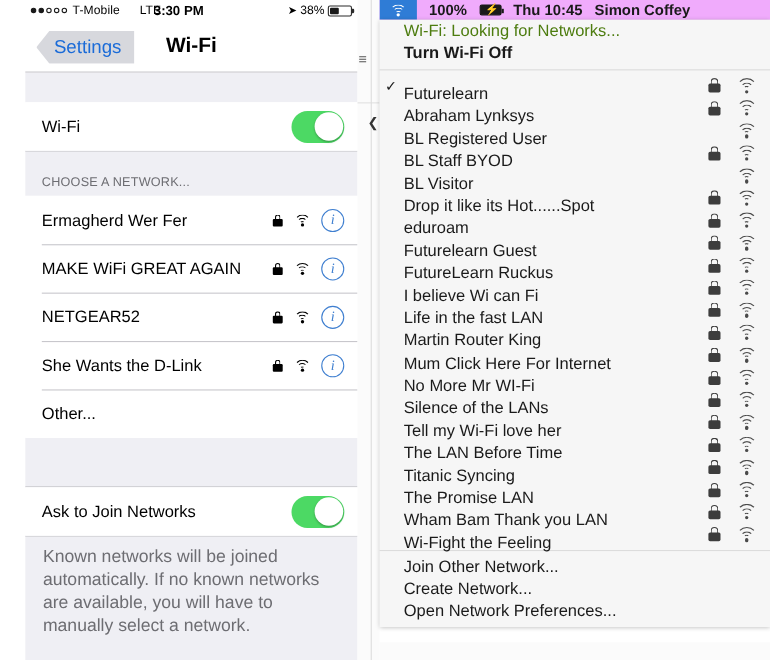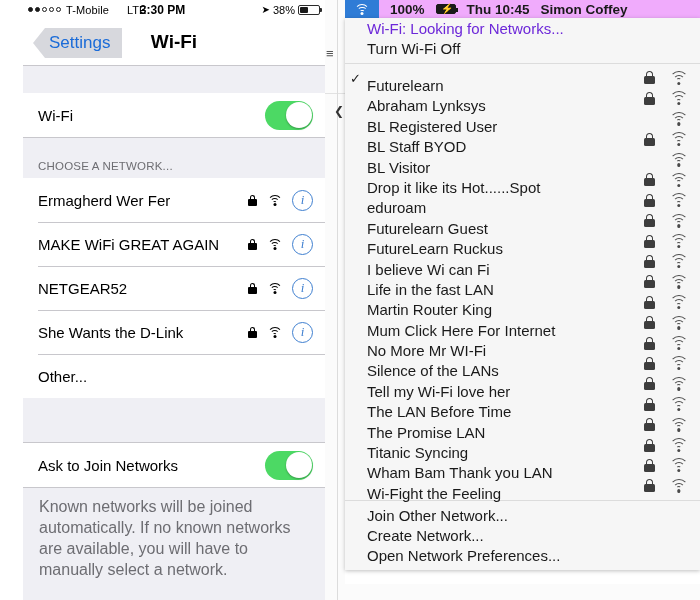--- a/index.html
+++ b/index.html
@@ -140,22 +140,22 @@
     background: #f6f6f6;
     box-shadow: 0 1px 4px rgba(0,0,0,.25);
     padding-bottom: 4px;
   }
   .m-item {
     height: 20.4px; display: flex; align-items: center;
     padding: 0 12px 0 22px;
     font-size: 15px; color: #1a1a1a; white-space: nowrap;
     position: relative;
   }
-  .m-item.disabled { color: #6d28d9; }
-  .m-item.bold { font-weight: normal; }
+  .m-item.disabled { color: #4d7c0f; }
+  .m-item.bold { font-weight: bold; }
   .m-sep { height: 1px; background: #dcdcdc; margin: 4px 0; }
   .m-net { padding-left: 22px; }
   .m-check { position: absolute; left: 5px; top: 50%; transform: translateY(-50%); font-size: 13px; color: #1a1a1a; }
   .m-name { flex: 1; margin-top: 15px; }
   .m-icons { display: flex; align-items: center; gap: 14px; }
   .m-lockslot { width: 11px; display: flex; justify-content: center; flex: none; }
   .m-lock { width: 11px; height: 13px; position: relative; }
   .m-lock .body { position: absolute; bottom: 0; width: 11px; height: 8px; background: #3d3d3d; border-radius: 1.5px; }
   .m-lock .shack { position: absolute; top: 0; left: 2.2px; width: 6.6px; height: 6.5px;
       border: 1.9px solid #3d3d3d; border-bottom: none; border-radius: 4px 4px 0 0; }
@@ -605,38 +605,38 @@
             </span>
             <span class="m-wifi">
               <i class="a1"></i>
               <i class="a2"></i>
               <i class="a3"></i>
               <span class="dotc"></span>
             </span>
           </span>
         </div>
         <div class="m-item m-net">
+          <span class="m-name">Titanic Syncing</span>
+          <span class="m-icons">
+            <span class="m-lockslot">
+              <span class="m-lock">
+                <span class="shack"></span>
+                <span class="body"></span>
+              </span>
+            </span>
+            <span class="m-wifi">
+              <i class="a1"></i>
+              <i class="a2"></i>
+              <i class="a3"></i>
+              <span class="dotc"></span>
+            </span>
+          </span>
+        </div>
+        <div class="m-item m-net">
           <span class="m-name">The Promise LAN</span>
-          <span class="m-icons">
-            <span class="m-lockslot">
-              <span class="m-lock">
-                <span class="shack"></span>
-                <span class="body"></span>
-              </span>
-            </span>
-            <span class="m-wifi">
-              <i class="a1"></i>
-              <i class="a2"></i>
-              <i class="a3"></i>
-              <span class="dotc"></span>
-            </span>
-          </span>
-        </div>
-        <div class="m-item m-net">
-          <span class="m-name">Titanic Syncing</span>
           <span class="m-icons">
             <span class="m-lockslot">
               <span class="m-lock">
                 <span class="shack"></span>
                 <span class="body"></span>
               </span>
             </span>
             <span class="m-wifi">
               <i class="a1"></i>
               <i class="a2"></i>

